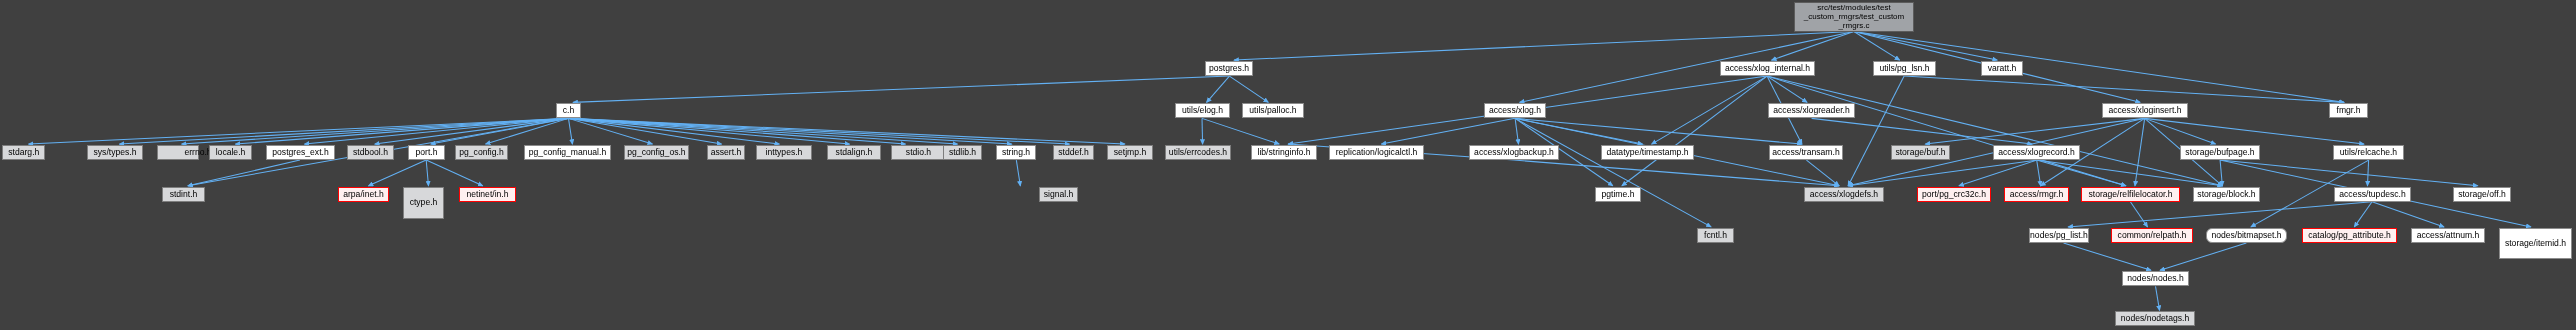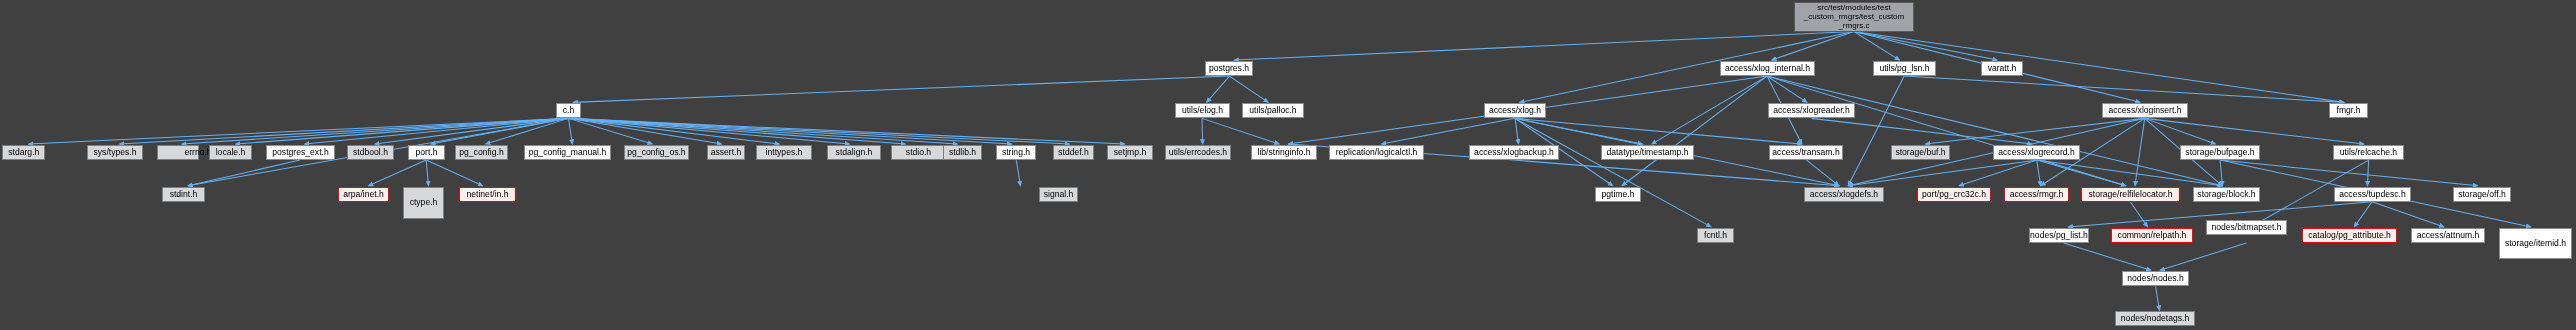--- a/index.html
+++ b/index.html
@@ -158,20 +158,20 @@
     <div class="node gray" style="left: 1804px; top: 187px; width: 80px; height: 15px;">access/xlogdefs.h</div>
     <div class="node red" style="left: 1917px; top: 187px; width: 74px; height: 15px;">port/pg_crc32c.h</div>
     <div class="node red" style="left: 2004px; top: 187px; width: 65px; height: 15px;">access/rmgr.h</div>
     <div class="node red" style="left: 2081px; top: 187px; width: 99px; height: 15px;">storage/relfilelocator.h</div>
     <div class="node white" style="left: 2193px; top: 187px; width: 67px; height: 15px;">storage/block.h</div>
     <div class="node white" style="left: 2334px; top: 187px; width: 77px; height: 15px;">access/tupdesc.h</div>
     <div class="node white" style="left: 2453px; top: 187px; width: 58px; height: 15px;">storage/off.h</div>
     <div class="node gray" style="left: 1697px; top: 228px; width: 37px; height: 15px;">fcntl.h</div>
     <div class="node white" style="left: 2029px; top: 228px; width: 60px; height: 15px;">nodes/pg_list.h</div>
     <div class="node red" style="left: 2111px; top: 228px; width: 82px; height: 15px;">common/relpath.h</div>
-    <div class="node white" style="left: 2206px; top: 220px; width: 81px; height: 15px;">nodes/bitmapset.h</div>
+    <div class="node white" style="left: 2206px; top: 228px; width: 81px; height: 15px; border-radius: 6px;">nodes/bitmapset.h</div>
     <div class="node red" style="left: 2302px; top: 228px; width: 95px; height: 15px;">catalog/pg_attribute.h</div>
     <div class="node white" style="left: 2411px; top: 228px; width: 74px; height: 15px;">access/attnum.h</div>
     <div class="node white" style="left: 2499px; top: 228px; width: 73px; height: 31px;">storage/itemid.h</div>
     <div class="node white" style="left: 2122px; top: 271px; width: 67px; height: 15px;">nodes/nodes.h</div>
     <div class="node gray" style="left: 2115px; top: 311px; width: 80px; height: 15px;">nodes/nodetags.h</div>
   </div>
 
 
 </body></html>

